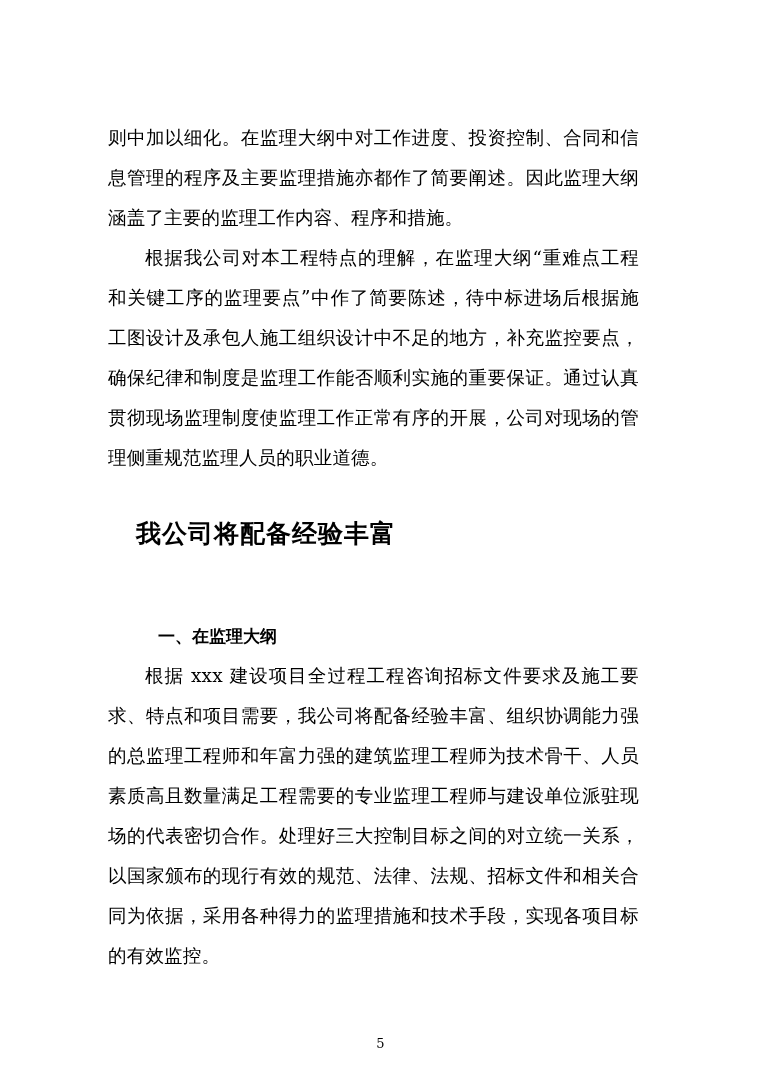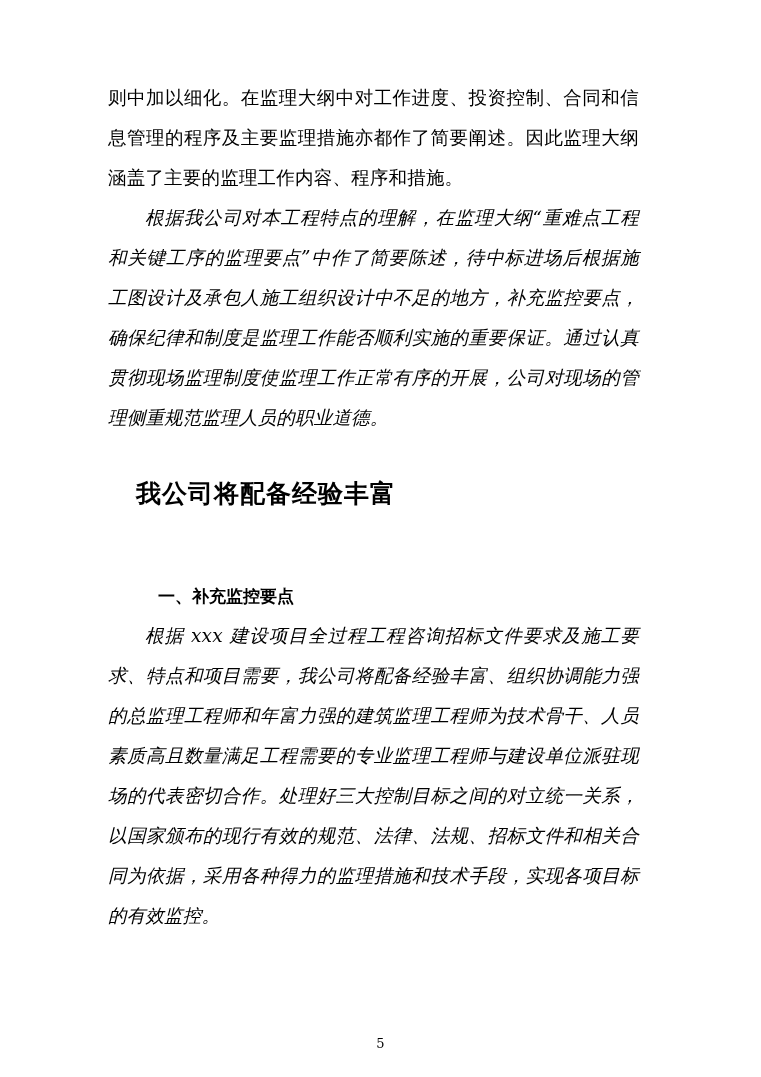--- a/index.html
+++ b/index.html
@@ -12,34 +12,33 @@
     height: 1077px;
     font-family: "DejaVu Serif", "Liberation Serif", serif;
     color: #000000;
     position: relative;
     overflow: hidden;
   }
   .page {
     width: 747px;
     height: 1077px;
     box-sizing: border-box;
-    padding: 78px 108px 40px 108px;
+    padding: 118px 108px 40px 108px;
     position: relative;
   }
   .para {
     font-size: 18.5px;
     line-height: 40px;
     text-align: justify;
     text-justify: inter-ideograph;
     margin: 0;
     letter-spacing: 0.2px;
   }
   .indent {
     text-indent: 2em;
-    font-style: italic;
   }
   .chapter-title {
     font-size: 25px;
     font-weight: bold;
     line-height: 40px;
     margin: 36px 0 0 0;
     padding-left: 28px;
     letter-spacing: 1px;
   }
   .section-title {
@@ -66,19 +65,19 @@
 <body>
 
 <div class="page">
 
   <p class="para para-block">则中加以细化。在监理大纲中对工作进度、投资控制、合同和信息管理的程序及主要监理措施亦都作了简要阐述。因此监理大纲涵盖了主要的监理工作内容、程序和措施。</p>
 
   <p class="para indent">根据我公司对本工程特点的理解，在监理大纲“重难点工程和关键工序的监理要点”中作了简要陈述，待中标进场后根据施工图设计及承包人施工组织设计中不足的地方，补充监控要点，确保纪律和制度是监理工作能否顺利实施的重要保证。通过认真贯彻现场监理制度使监理工作正常有序的开展，公司对现场的管理侧重规范监理人员的职业道德。</p>
 
   <h1 class="chapter-title">我公司将配备经验丰富</h1>
 
-  <h2 class="section-title">一、补充监控要点</h2>
+  <h2 class="section-title">一、在监理大纲</h2>
 
   <p class="para indent">根据 xxx 建设项目全过程工程咨询招标文件要求及施工要求、特点和项目需要，我公司将配备经验丰富、组织协调能力强的总监理工程师和年富力强的建筑监理工程师为技术骨干、人员素质高且数量满足工程需要的专业监理工程师与建设单位派驻现场的代表密切合作。处理好三大控制目标之间的对立统一关系，以国家颁布的现行有效的规范、法律、法规、招标文件和相关合同为依据，采用各种得力的监理措施和技术手段，实现各项目标的有效监控。</p>
 
   <div class="page-number">5</div>
 
 </div>
 
 </body></html>

